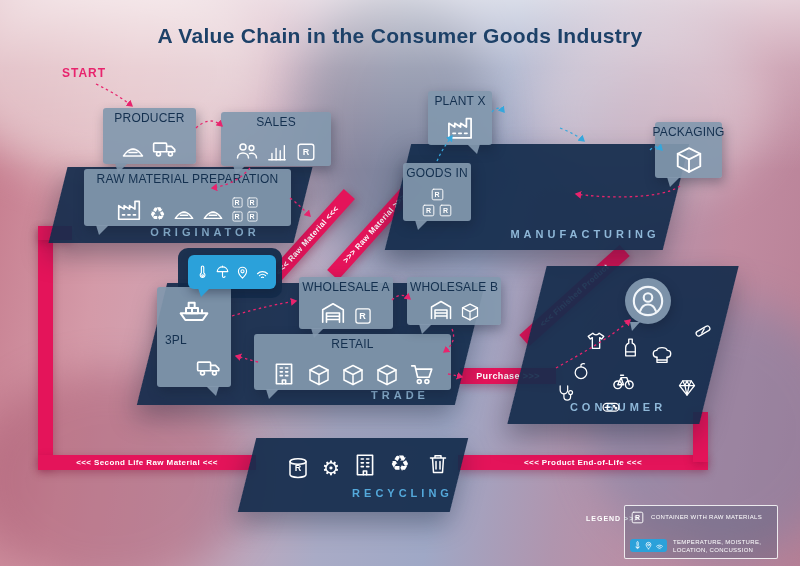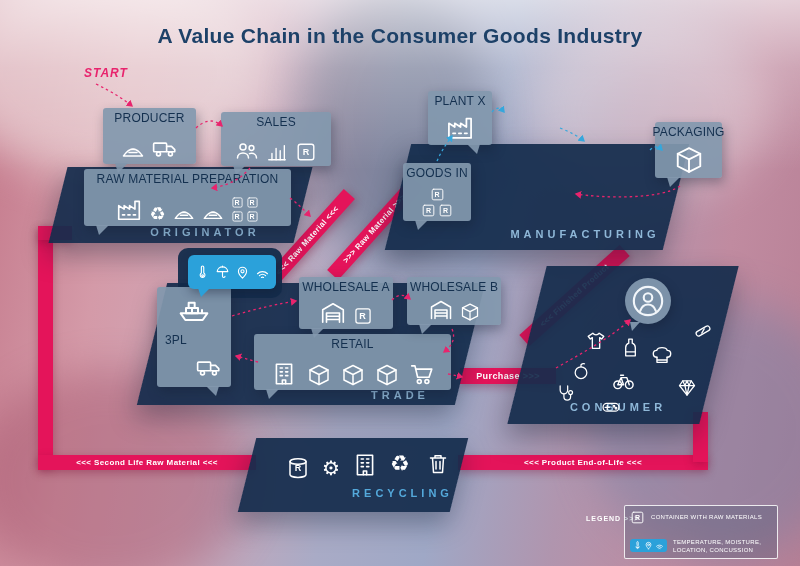--- a/index.html
+++ b/index.html
@@ -6,22 +6,22 @@
   html,body { width:800px; height:566px; }
   body { font-family:"Liberation Sans", sans-serif; overflow:hidden; }
   #stage { position:relative; width:800px; height:566px; overflow:hidden;
     background:linear-gradient(100deg,#c4798b 0%,#d49aa8 16%,#cfa6b6 30%,#a9abc6 46%,#9fa8c6 58%,#b095ae 72%,#c08ba0 86%,#b77f95 100%); }
   .blob { position:absolute; border-radius:50%; filter:blur(22px); z-index:0; }
   #veil { position:absolute; inset:0; z-index:0;
     background:linear-gradient(180deg, rgba(255,255,255,.6) 0%, rgba(255,255,255,.25) 12%, rgba(255,255,255,0) 30%); }
 
   .title { position:absolute; top:24px; left:0; width:100%; text-align:center;
     font-size:21px; font-weight:bold; color:#1d4168; letter-spacing:.3px; z-index:3; }
-  .start { position:absolute; left:84px; top:66px; color:#e8246d; font-size:12px;
-    font-weight:bold; letter-spacing:1px; z-index:3;font-style:italic; }
+  .start { position:absolute; left:62px; top:66px; color:#e8246d; font-size:12px;
+    font-weight:bold; letter-spacing:1px; z-index:3; }
 
   .band { position:absolute; background:rgba(20,44,76,.93); transform:skewX(-14deg);
     box-shadow:0 12px 26px rgba(10,20,40,.35); z-index:3; }
   .band-label { position:absolute; z-index:4; font-size:11px; font-weight:bold;
     letter-spacing:4px; color:#8fb8d8; text-align:center; white-space:nowrap; }
 
   .ribbon { position:absolute; background:#e4145a; z-index:2; display:flex;
     align-items:center; justify-content:center; color:#fff; font-size:8px;
     font-weight:bold; letter-spacing:.4px; white-space:nowrap;
     box-shadow:0 3px 8px rgba(120,10,50,.35); }

